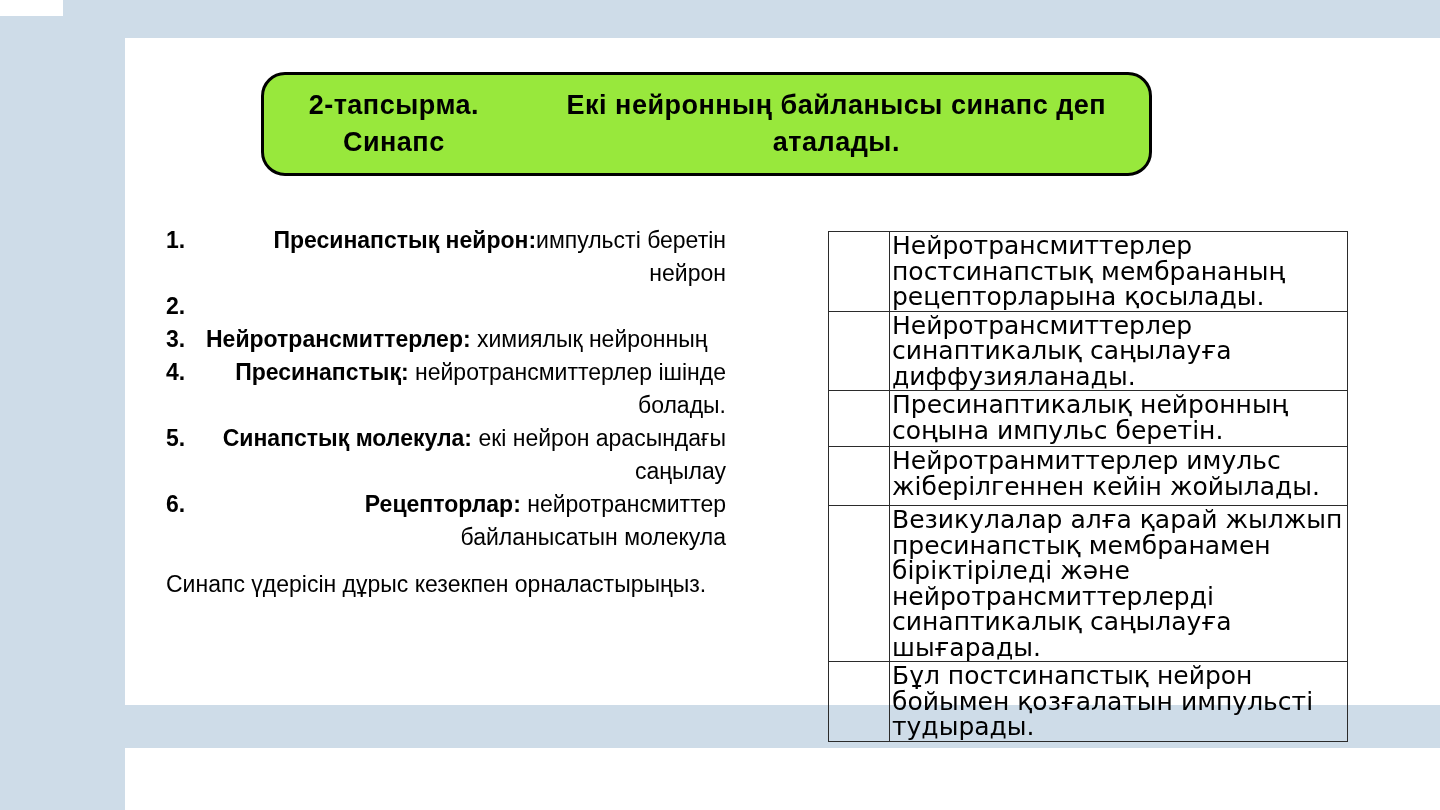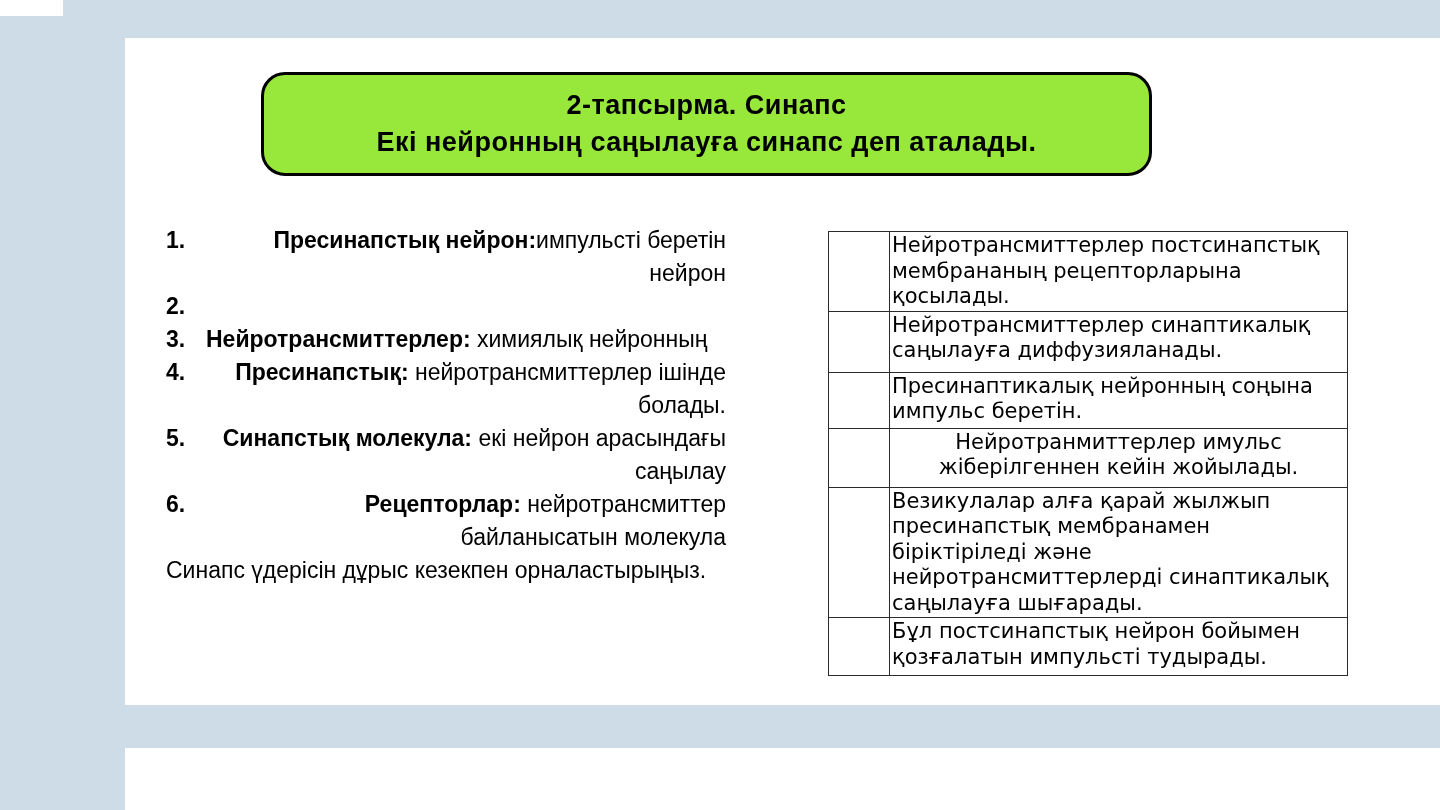--- a/index.html
+++ b/index.html
@@ -23,70 +23,70 @@
     position: absolute; left: 125px; top: 748px;
     width: 1315px; height: 62px; background: #FFFFFF;
   }
   .title-box {
     position: absolute; left: 261px; top: 72px;
     width: 891px; height: 104px;
     box-sizing: border-box;
     background: #98E83C;
     border: 3px solid #000000;
     border-radius: 24px;
-    display: flex; flex-direction: column;
+    display: flex; flex-direction: row;
     align-items: center; justify-content: center;
     text-align: center;
     font-weight: bold; font-size: 27px; line-height: 37px;
     letter-spacing: 0.5px;
   }
   .term-list {
     position: absolute; left: 166px; top: 224px;
     width: 660px;
     font-size: 23px; line-height: 33px;
   }
   .term-item { display: flex; }
   .term-item .num {
     flex: none; width: 40px; font-weight: bold;
   }
   .term-item .txt { max-width: 520px; text-align: right; }
   .term-item .term { font-weight: bold; }
-  .list-footer { margin-top: 0; }
+  .list-footer { margin-top: 14px; }
   .seq-table {
     position: absolute; left: 828px; top: 231px;
     border-collapse: collapse;
     table-layout: fixed;
     width: 520px;
     font-family: "DejaVu Sans", sans-serif;
-    font-size: 21px; line-height: 25.5px;
+    font-size: 25px; line-height: 25.5px;
   }
   .seq-table td {
     border: 1px solid #2B2B2B;
     vertical-align: top;
     padding: 1px 2px;
     overflow: hidden;
   }
   .seq-table .c1 { width: 56px; }
   .seq-table tr.r1 { height: 57px; }
   .seq-table tr.r2 { height: 61px; }
   .seq-table tr.r3 { height: 56px; }
-  .seq-table tr.r4 { height: 59px; text-align: center; }
+  .seq-table tr.r4 { height: 59px; }
   .seq-table tr.r5 { height: 82px; }
   .seq-table tr.r6 { height: 58px; }
 </style>
 </head>
 <body>
 
 <div class="corner-white"></div>
 <div class="panel"></div>
 <div class="bottom-band"></div>
 
 <div class="title-box">
   <div>2-тапсырма. Синапс</div>
-  <div>Екі нейронның саңылауға синапс деп аталады.</div>
+  <div>Екі нейронның байланысы синапс деп аталады.</div>
 </div>
 
 <div class="term-list">
   <div class="term-item">
     <div class="num">1.</div>
     <div class="txt"><span class="term">Пресинапстық нейрон:</span><span>импульсті беретін нейрон</span></div>
   </div>
   <div class="term-item">
     <div class="num">2.</div>
   </div>

